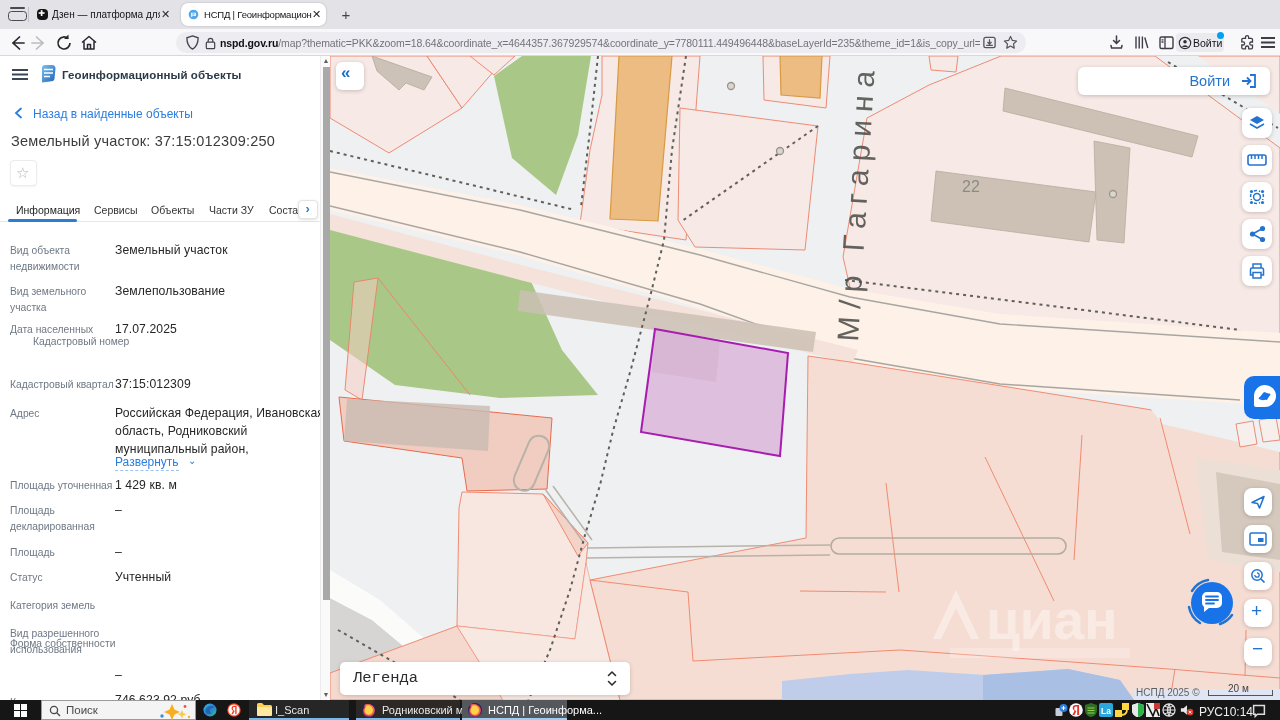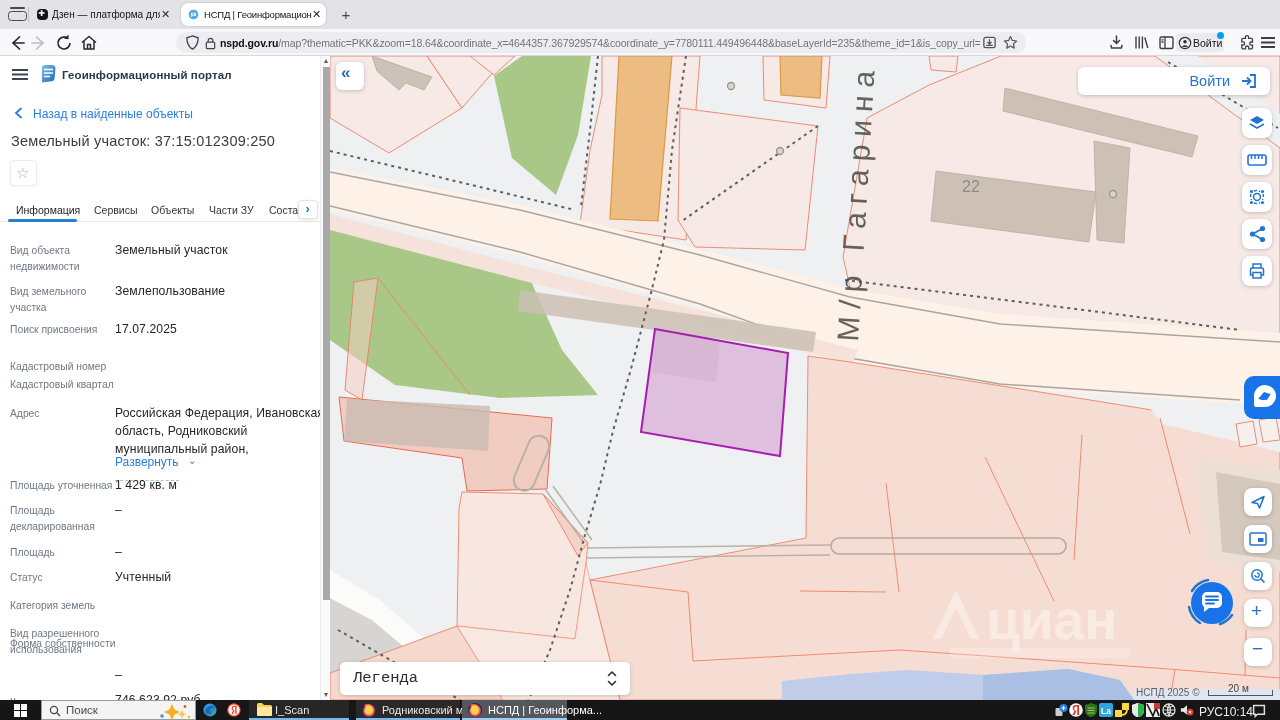--- a/index.html
+++ b/index.html
@@ -41,21 +41,21 @@
   .star { left:10px; top:104px; width:27px; height:26px; border:1px solid #ececec; border-radius:4px; background:#fff; box-shadow:0 1px 2px rgba(0,0,0,.05); }
   .star:before { content:"☆"; position:absolute; left:5px; top:3px; font-size:15px; color:#b5b5b5; }
   .tabs { left:0; top:148px; width:320px; height:19px; font-size:10.5px; color:#2e2e2e; }
   .tabs span { position:absolute; top:0; white-space:nowrap; }
   .tabline { left:0; top:165px; width:320px; height:1px; background:#e7e7e7; }
   .tabact { left:8px; top:163px; width:69px; height:3px; background:#2b7cd3; border-radius:2px; }
   .morebtn { left:298px; top:144px; width:20px; height:19px; border:1px solid #e3e3e3; border-radius:4px; background:#fff; box-shadow:0 1px 3px rgba(0,0,0,.12); }
   .morebtn:before { content:"›"; position:absolute; left:6.5px; top:0px; font-size:13px; color:#2b7cd3; font-weight:700; }
   .flab { left:10px; width:112px; font-size:10.3px; color:#6e7885; line-height:16px; }
   .fval { left:115px; width:214px; font-size:12.2px; color:#262626; line-height:18px; letter-spacing:.1px; }
-  .expand { left:115px; top:399px; font-size:12px; color:#2b7de0; border-bottom:1px dashed #9cc3ee; padding-bottom:11px; }
+  .expand { left:115px; top:399px; font-size:12px; color:#2b7de0; border-bottom:1px dashed #9cc3ee; padding-bottom:1px; }
   .expchv { left:188px; top:399px; font-size:10px; color:#2b7de0; }
   
   #map { left:330px; top:56px; width:950px; height:644px; background:#eff0f1; }
   .mapctl { position:absolute; background:#fff; border-radius:8px; box-shadow:0 1px 4px rgba(0,0,0,.2); }
   
   #taskbar { left:0; top:700px; width:1280px; height:20px; background:#161616; }
   .titem { position:absolute; top:0; height:20px; }
   .titem .lbl { position:absolute; left:26px; top:4px; font-size:11px; color:#e8e8e8; white-space:nowrap; overflow:hidden; }
   .uline { position:absolute; left:0; bottom:0; width:100%; height:2px; background:#76b9ed; }
   .trayico { position:absolute; top:3px; width:14px; height:14px; }
@@ -349,21 +349,21 @@
   <svg class="abs" style="left:40px; top:8px;" width="17" height="20" viewBox="0 0 17 20">
       <defs>
         <linearGradient id="lg1" x1="0" y1="0" x2="1" y2="1">
           <stop offset="0" stop-color="#7cc0ee"></stop>
           <stop offset="1" stop-color="#1f63b8"></stop>
         </linearGradient>
       </defs>
       <path d="M2 4 a3 3 0 0 1 3 -3 h7 a3.5 3.5 0 0 1 3.5 3.5 l-1 10 a3 3 0 0 1 -3 2.7 L2 18.5 Z" fill="url(#lg1)"></path>
       <path d="M4 5.5 h9 M4 9 h9 M4 12.5 h6" stroke="#fff" stroke-width="1.5"></path>
     </svg>
-  <div class="abs ptitle">Геоинформационный портал</div>
+  <div class="abs ptitle">Геоинформационный объекты</div>
   <svg class="abs" style="left:14px; top:51px;" width="9" height="12" viewBox="0 0 9 12">
       <path d="M7 1.5 L2 6 L7 10.5" stroke="#2b7de0" stroke-width="1.8" fill="none" stroke-linecap="round"></path>
     </svg>
   <div class="abs back">Назад в найденные объекты</div>
   <div class="abs h1">Земельный участок: 37:15:012309:250</div>
   <div class="abs star"></div>
   <div class="abs tabs">
     <span style="left:16px; color:#1f1f1f;">Информация</span>
     <span style="left:94px; color:#333;">Сервисы</span>
     <span style="left:151px; color:#333;">Объекты</span>
@@ -371,24 +371,25 @@
     <span style="left:269px; color:#333;">Состав</span>
   </div>
   <div class="abs tabline"></div>
   <div class="abs tabact"></div>
   <div class="abs morebtn"></div>
 
   <div class="abs flab" style="top:187px;">Вид объекта недвижимости</div>
   <div class="abs fval" style="top:185px;">Земельный участок</div>
   <div class="abs flab" style="top:228px;">Вид земельного участка</div>
   <div class="abs fval" style="top:226px;">Землепользование</div>
-  <div class="abs flab" style="top:266px;">Поиск присвоения</div>
+  <div class="abs flab" style="top:266px;">Дата населенных</div>
   <div class="abs fval" style="top:264px;">17.07.2025</div>
-  <div class="abs flab" style="top:303px;">Кадастровый номер</div>
+  <div class="abs flab" style="top:278px;margin-left:23px;">Кадастровый номер</div>
   <div class="abs flab" style="top:321px;">Кадастровый квартал</div>
+  <div class="abs fval" style="top:319px;">37:15:012309</div>
   <div class="abs flab" style="top:350px;">Адрес</div>
   <div class="abs fval" style="top:348px;">Российская Федерация, Ивановская область, Родниковский муниципальный район,</div>
   <div class="abs expand">Развернуть</div>
   <div class="abs expchv">⌄</div>
   <div class="abs flab" style="top:422px;">Площадь уточненная</div>
   <div class="abs fval" style="top:420px;">1 429 кв. м</div>
   <div class="abs flab" style="top:447px;">Площадь декларированная</div>
   <div class="abs fval" style="top:445px;">–</div>
   <div class="abs flab" style="top:489px;">Площадь</div>
   <div class="abs fval" style="top:487px;">–</div>

